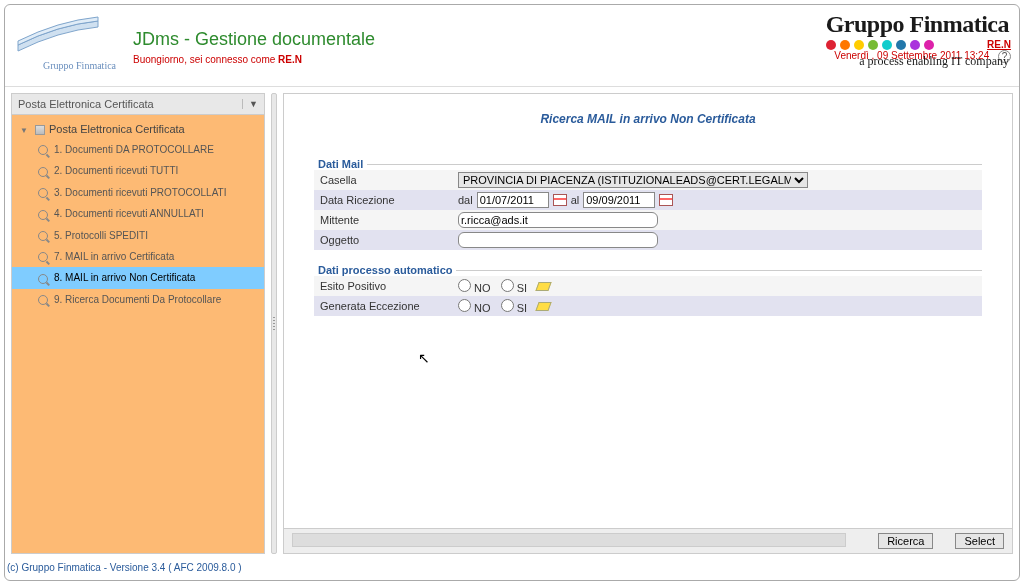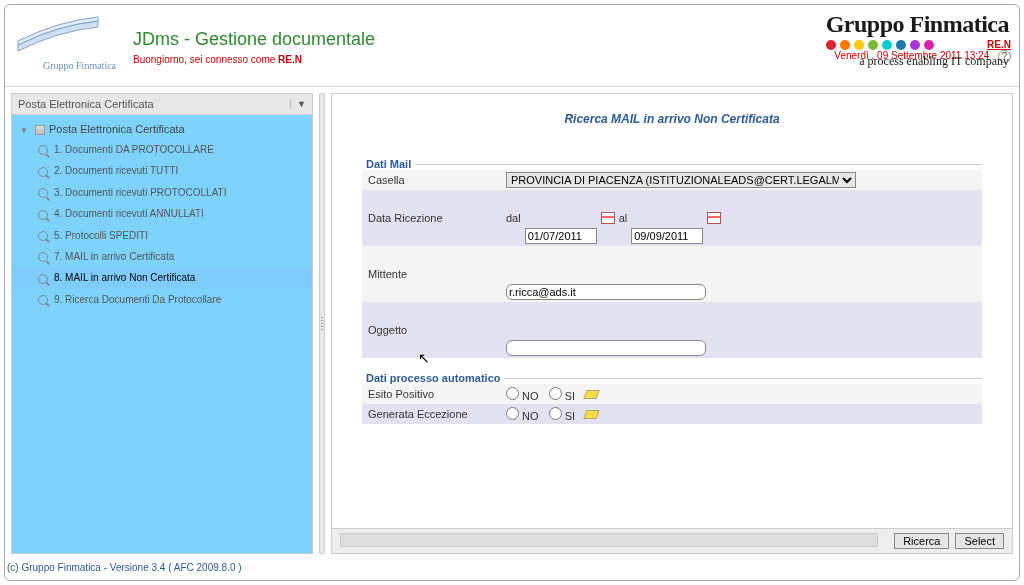--- a/index.html
+++ b/index.html
@@ -22,21 +22,21 @@
   
   .brand-right { position: absolute; right: 10px; top: 6px; text-align: right; }
   .brand-title { font-family: Georgia, 'Times New Roman', serif; font-size: 24px; font-weight: bold; color: #1a1a1a; letter-spacing: -0.5px; }
   .dots { margin: 2px 0; text-align: left; }
   .dots span { display: inline-block; width: 10px; height: 10px; border-radius: 50%; margin-right: 4px; }
   .d-red{background:#d23;} .d-org{background:#f70;} .d-yel{background:#fc0;} .d-grn{background:#7b3;} .d-cyn{background:#1cc;} .d-blu{background:#27a;} .d-pur{background:#a3d;} .d-mag{background:#d2a;}
   .tagline { font-family: Georgia, serif; font-size: 12px; color: #1a1a1a; }
   
   .body-row { display: flex; height: calc(100% - 102px); padding: 6px; gap: 6px; }
   
-  .sidebar { width: 302px; border: 1px solid #ccc; background: #7dd3fc; }
+  .sidebar { width: 254px; border: 1px solid #ccc; background: #fdba74; }
   .sidebar-header { background: #e8e8e8; border-bottom: 1px solid #ccc; padding: 4px 6px; font-size: 11px; color: #555; display: flex; justify-content: space-between; align-items: center; }
   .dd-btn { border-left: 1px solid #bbb; padding-left: 6px; color: #555; font-size: 9px; }
   .tree { padding: 4px 0; }
   .tree-root { padding: 4px 8px; color: #444; font-size: 11px; cursor: pointer; }
   .tree-root::before { content: "▼"; font-size: 8px; margin-right: 4px; color: #777; }
   .doc-icon { display: inline-block; width: 10px; height: 10px; background: linear-gradient(#ddd,#bbb); border: 1px solid #999; margin-right: 4px; vertical-align: middle; }
   .tree-item { padding: 5px 6px 5px 26px; color: #555; font-size: 10px; cursor: pointer; white-space: nowrap; }
   .tree-item.selected { background: #7fccff; color: #000; }
   .mag-icon { display: inline-block; width: 10px; height: 10px; border: 1.5px solid #888; border-radius: 50%; position: relative; margin-right: 6px; vertical-align: middle; }
   .mag-icon::after { content: ""; position: absolute; width: 4px; height: 1.5px; background: #888; bottom: -2px; right: -3px; transform: rotate(45deg); }
@@ -49,28 +49,28 @@
   .search-title { text-align: center; color: #2a5b9b; font-weight: bold; font-style: italic; font-size: 12px; margin-bottom: 32px; }
   
   fieldset { border: 1px solid #ccc; border-left: none; border-right: none; border-bottom: none; margin-bottom: 14px; padding: 0; }
   legend { color: #2a5b9b; font-weight: bold; font-size: 11px; padding: 0 4px; }
   .row { display: flex; align-items: center; border-bottom: 0px; min-height: 20px; }
   .row:nth-child(odd) { background: #e2e2f0; }
   .row:nth-child(even) { background: #f5f5f5; }
   .lbl { width: 140px; padding: 2px 6px; font-size: 11px; color: #333; }
   .val { flex: 1; padding: 2px 4px; display: flex; align-items: center; gap: 4px; font-size: 11px; }
   .val select { font-size: 11px; width: 350px; background: #e6e6e6; border: 1px solid #888; }
-  .val input[type="text"] { font-size: 11px; border: 1px solid #888; padding: 1px 2px; background: #fff; margin-top: 36px; }
+  .val input[type="text"] { font-size: 11px; border: 1px solid #888; padding: 1px 2px; background: #fff; }
   .date-in { width: 72px; }
   .mitt-in { width: 200px; border-radius: 6px; }
   .cal-icon { display: inline-block; width: 14px; height: 12px; background: linear-gradient(#fff 0 30%, #f66 30% 50%, #fff 50%); border: 1px solid #a55; vertical-align: middle; cursor: pointer; }
   .radio-lbl { margin-right: 6px; }
   .eraser { display: inline-block; width: 13px; height: 9px; background: #fd4; border: 1px solid #aa7; transform: skewX(-20deg); cursor: pointer; }
   
-  .bottom-bar { border-top: 1px solid #ccc; background: #eee; padding: 4px 8px; display: flex; justify-content: flex-start; gap: 6px; }
+  .bottom-bar { border-top: 1px solid #ccc; background: #eee; padding: 4px 8px; display: flex; justify-content: flex-start; gap: 22px; }
   .btn { font-size: 11px; padding: 1px 8px; background: #e6e6e6; border: 1px solid #888; cursor: pointer; }
   .spacer { flex: 1; height: 14px; background: #ddd; border: 1px solid #ccc; margin-right: 10px; }
   
   .footer { text-align: left; color: #2a5b9b; font-size: 10px; padding: 2px; }
   
   .cursor { position: absolute; left: 418px; top: 350px; font-size: 14px; color: #000; pointer-events:none; }
 </style>
 </head>
 <body>
 

